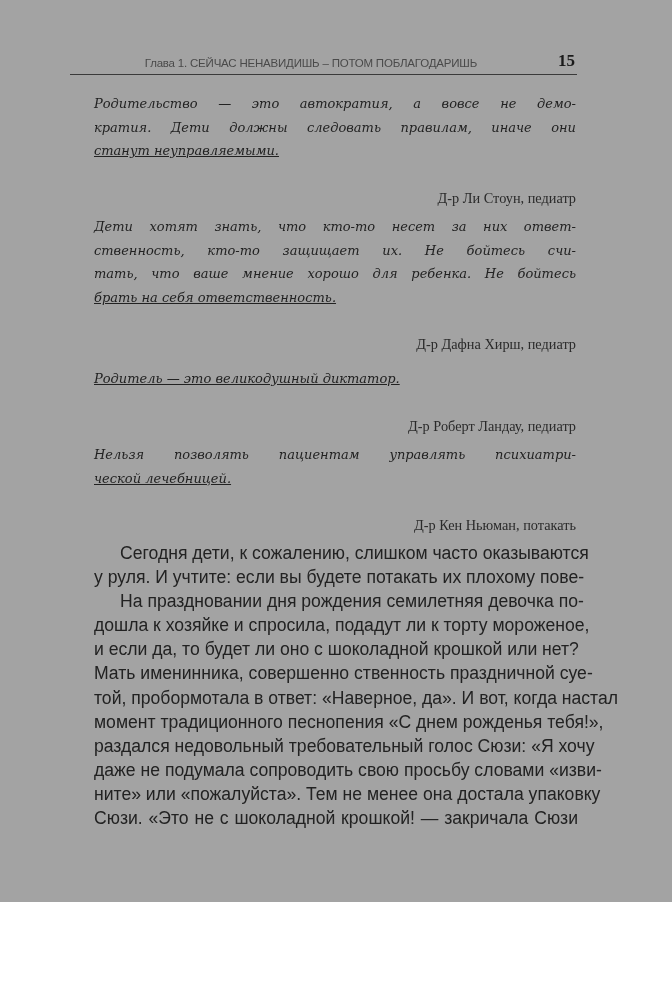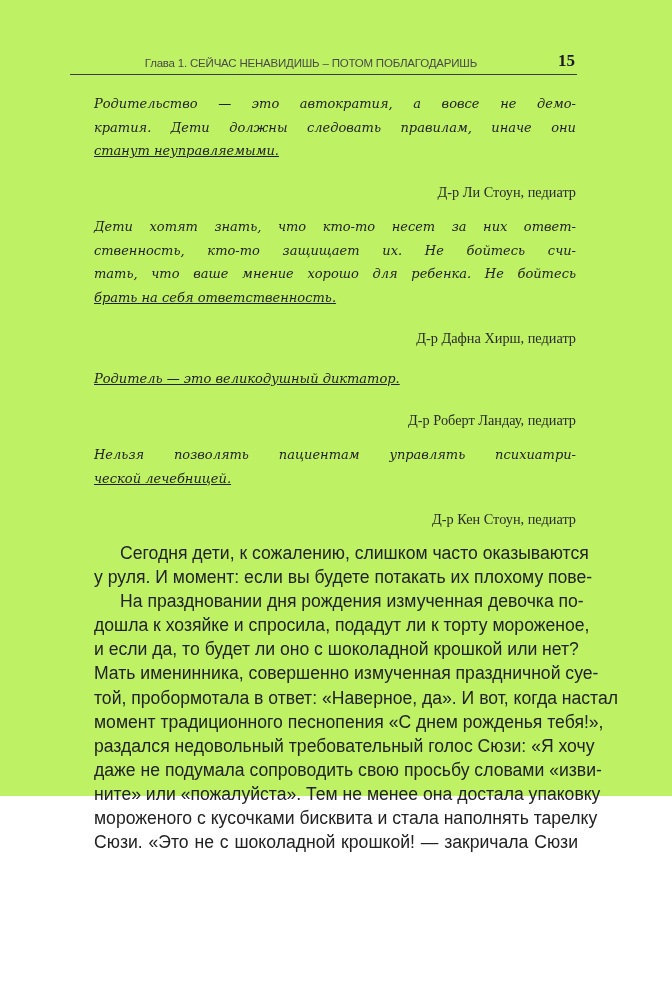--- a/index.html
+++ b/index.html
@@ -1,17 +1,17 @@
 <!DOCTYPE html>
 <html><head>
 <meta charset="utf-8">
 <style>
   html, body { margin: 0; padding: 0; background: #ffffff; }
   body { width: 672px; height: 1000px; position: relative; overflow: hidden; color: #1f1f1f; }
-  .page { position: absolute; left: 0; top: 0; width: 672px; height: 796px; background: #bef264; }
+  .page { position: absolute; left: 0; top: 0; width: 672px; height: 902px; background: #a3a3a3; }
 
   .running-head {
     position: absolute; left: 70px; top: 50px; width: 507px; height: 24px;
     border-bottom: 1.5px solid #3a3a3a;
   }
   .running-title {
     position: absolute; right: 100px; top: 7px;
     font-family: "Liberation Sans", "DejaVu Sans", sans-serif;
     font-size: 11.5px; color: #4a4a4a; letter-spacing: -0.2px; white-space: nowrap;
   }
@@ -23,21 +23,21 @@
 
   .quote { position: absolute; left: 94px; width: 482px; }
   .quote-line {
     display: block; height: 23.5px; line-height: 23.5px;
     font-family: "DejaVu Serif", "Liberation Serif", serif;
     font-style: italic; font-size: 13px; color: #222;
     text-align: justify; text-align-last: justify; white-space: nowrap;
   }
   .quote-line.last { text-align-last: left; text-decoration: underline; }
   .attribution {
-    display: block; text-align: right; height: 22px; line-height: 22px; margin-top: 18px;
+    display: block; text-align: right; height: 22px; line-height: 22px; margin-top: 24px;
     font-family: "Liberation Serif", "DejaVu Serif", serif;
     font-size: 14.3px; color: #2a2a2a;
   }
 
   .body-text { position: absolute; left: 94px; top: 541px; width: 484px; }
   .body-line {
     display: block; height: 24.1px; line-height: 24.1px;
     font-family: Liberation Sans, sans-serif;
     font-size: 17.6px; color: #222;
     text-align: justify; text-align-last: justify; white-space: nowrap;
@@ -71,36 +71,35 @@
     <span class="quote-line">Дети хотят знать, что кто-то несет за них ответ-</span>
     <span class="quote-line">ственность, кто-то защищает их. Не бойтесь счи-</span>
     <span class="quote-line">тать, что ваше мнение хорошо для ребенка. Не бойтесь</span>
     <span class="quote-line last">брать на себя ответственность.</span>
     <span class="attribution">Д-р Дафна Хирш, педиатр</span>
   </div>
 
   <div class="quote" style="top:443px;">
     <span class="quote-line">Нельзя позволять пациентам управлять психиатри-</span>
     <span class="quote-line last">ческой лечебницей.</span>
-    <span class="attribution">Д-р Кен Стоун, педиатр</span>
+    <span class="attribution">Д-р Кен Ньюман, потакать</span>
   </div>
 
   <div class="body-text">
     <div>
       <span class="body-line indent">Сегодня дети, к сожалению, слишком часто оказываются</span>
-      <span class="body-line">у руля. И момент: если вы будете потакать их плохому пове-</span>
+      <span class="body-line">у руля. И учтите: если вы будете потакать их плохому пове-</span>
     </div>
     <div>
-      <span class="body-line indent">На праздновании дня рождения измученная девочка по-</span>
+      <span class="body-line indent">На праздновании дня рождения семилетняя девочка по-</span>
       <span class="body-line">дошла к хозяйке и спросила, подадут ли к торту мороженое,</span>
       <span class="body-line">и если да, то будет ли оно с шоколадной крошкой или нет?</span>
-      <span class="body-line">Мать именинника, совершенно измученная праздничной суе-</span>
+      <span class="body-line">Мать именинника, совершенно ственность праздничной суе-</span>
       <span class="body-line">той, пробормотала в ответ: «Наверное, да». И вот, когда настал</span>
       <span class="body-line">момент традиционного песнопения «С днем рожденья тебя!»,</span>
       <span class="body-line">раздался недовольный требовательный голос Сюзи: «Я хочу</span>
       <span class="body-line">даже не подумала сопроводить свою просьбу словами «изви-</span>
       <span class="body-line">ните» или «пожалуйста». Тем не менее она достала упаковку</span>
-      <span class="body-line">мороженого с кусочками бисквита и стала наполнять тарелку</span>
       <span class="body-line">Сюзи. «Это не с шоколадной крошкой! — закричала Сюзи</span>
     </div>
   </div>
 
 </div>
 
 </body></html>

